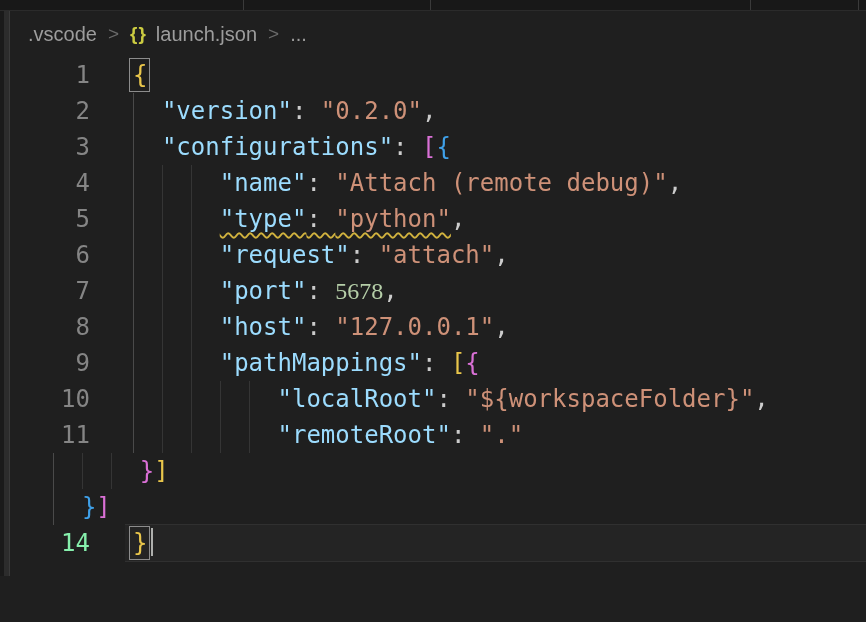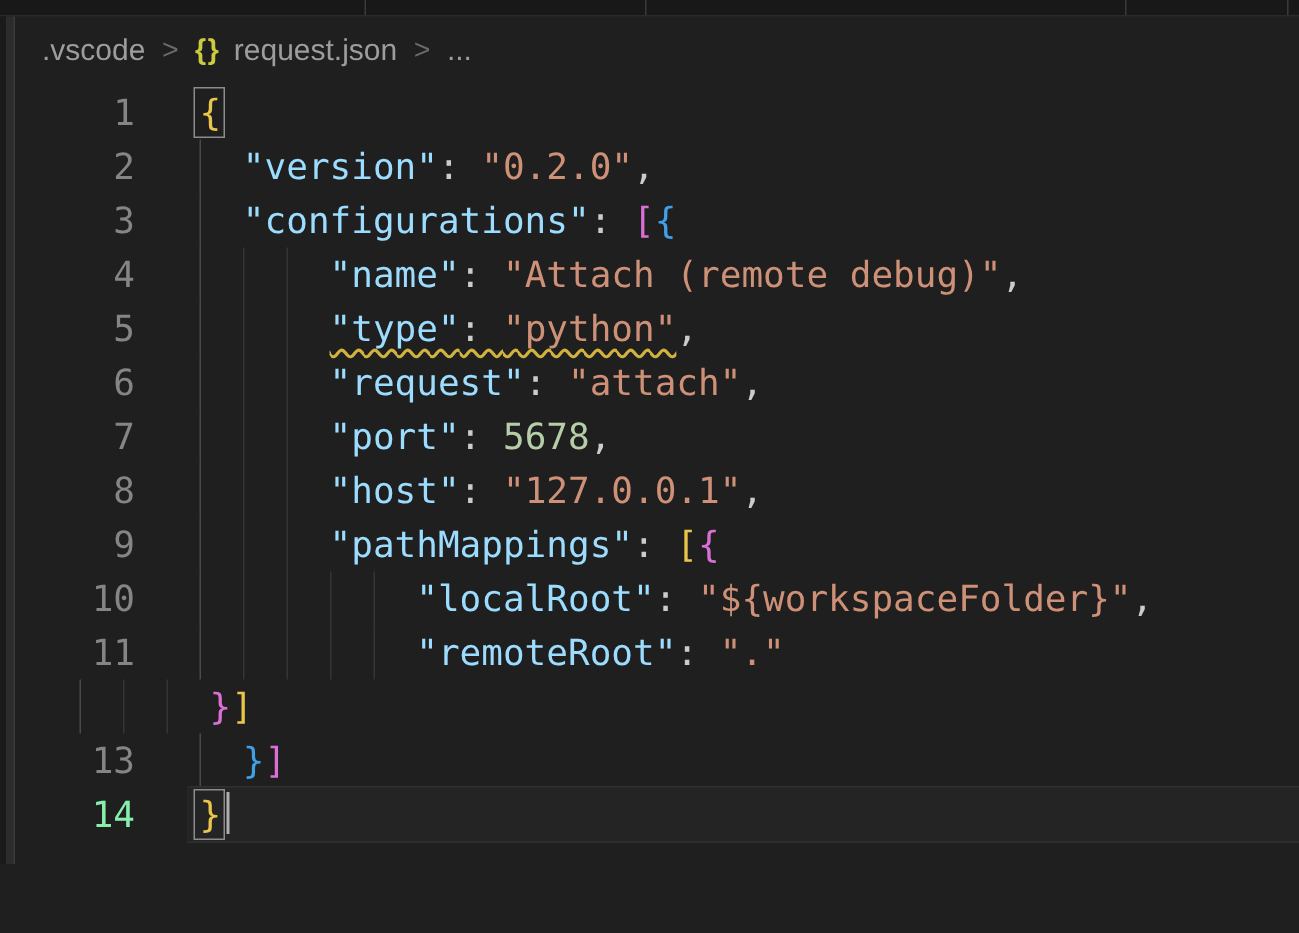--- a/index.html
+++ b/index.html
@@ -41,21 +41,21 @@
     background:#242424;
     box-shadow:0 1px 0 #303030, 0 -1px 0 #303030;
   }
   .guide { position:absolute; top:0; bottom:0; width:1px; background:#353535; }
   .guide.active { background:#4a4a4a; }
 
   
   .tk-p { color:#cccccc; }
   .tk-k { color:#9cdcfe; }
   .tk-s { color:#ce9178; }
-  .tk-n { color:#b5cea8; }
+  .tk-n { color:#b5cea8;font-family:Liberation Serif, serif; }
   .tk-y { color:#e9c64b; }
   .tk-m { color:#da70d6; }
   .tk-b { color:#3fa0e8; }
 
   .sq {
     text-decoration:underline; text-decoration-style:wavy;
     text-decoration-color:#d1b23e; text-decoration-thickness:1.5px;
     text-underline-offset:5px; text-decoration-skip-ink:none;
   }
   .match { display:inline-block; position:relative; height:36px; }
@@ -80,35 +80,35 @@
     <div class="tab-sep" style="left:858px"></div>
   </div>
 
   <div class="left-edge"></div>
   <div class="left-strip"></div>
 
   <div class="breadcrumbs">
     <span class="crumb">.vscode</span>
     <span class="crumb-sep">&gt;</span>
     <span class="json-icon">{}</span>
-    <span class="crumb">request.json</span>
+    <span class="crumb">launch.json</span>
     <span class="crumb-sep">&gt;</span>
     <span class="crumb">...</span>
   </div>
 
   <div class="code-area" id="code-area">
       <div class="line"><div class="ln">1</div><div class="code"><span class="tk-y match">{</span></div></div>
       <div class="line"><div class="ln">2</div><div class="code"><div class="guide active" style="left: calc(0ch + 8px);"></div><span class="tk-p">  </span><span class="tk-k">"version"</span><span class="tk-p">: </span><span class="tk-s">"0.2.0"</span><span class="tk-p">,</span></div></div>
       <div class="line"><div class="ln">3</div><div class="code"><div class="guide active" style="left: calc(0ch + 8px);"></div><span class="tk-p">  </span><span class="tk-k">"configurations"</span><span class="tk-p">: </span><span class="tk-m">[</span><span class="tk-b">{</span></div></div>
       <div class="line"><div class="ln">4</div><div class="code"><div class="guide active" style="left: calc(0ch + 8px);"></div><div class="guide" style="left: calc(2ch + 8px);"></div><div class="guide" style="left: calc(4ch + 8px);"></div><span class="tk-p">      </span><span class="tk-k">"name"</span><span class="tk-p">: </span><span class="tk-s">"Attach (remote debug)"</span><span class="tk-p">,</span></div></div>
       <div class="line"><div class="ln">5</div><div class="code"><div class="guide active" style="left: calc(0ch + 8px);"></div><div class="guide" style="left: calc(2ch + 8px);"></div><div class="guide" style="left: calc(4ch + 8px);"></div><span class="tk-p">      </span><span class="sq"><span class="tk-k">"type"</span><span class="tk-p">: </span><span class="tk-s">"python"</span></span><span class="tk-p">,</span></div></div>
       <div class="line"><div class="ln">6</div><div class="code"><div class="guide active" style="left: calc(0ch + 8px);"></div><div class="guide" style="left: calc(2ch + 8px);"></div><div class="guide" style="left: calc(4ch + 8px);"></div><span class="tk-p">      </span><span class="tk-k">"request"</span><span class="tk-p">: </span><span class="tk-s">"attach"</span><span class="tk-p">,</span></div></div>
       <div class="line"><div class="ln">7</div><div class="code"><div class="guide active" style="left: calc(0ch + 8px);"></div><div class="guide" style="left: calc(2ch + 8px);"></div><div class="guide" style="left: calc(4ch + 8px);"></div><span class="tk-p">      </span><span class="tk-k">"port"</span><span class="tk-p">: </span><span class="tk-n">5678</span><span class="tk-p">,</span></div></div>
       <div class="line"><div class="ln">8</div><div class="code"><div class="guide active" style="left: calc(0ch + 8px);"></div><div class="guide" style="left: calc(2ch + 8px);"></div><div class="guide" style="left: calc(4ch + 8px);"></div><span class="tk-p">      </span><span class="tk-k">"host"</span><span class="tk-p">: </span><span class="tk-s">"127.0.0.1"</span><span class="tk-p">,</span></div></div>
       <div class="line"><div class="ln">9</div><div class="code"><div class="guide active" style="left: calc(0ch + 8px);"></div><div class="guide" style="left: calc(2ch + 8px);"></div><div class="guide" style="left: calc(4ch + 8px);"></div><span class="tk-p">      </span><span class="tk-k">"pathMappings"</span><span class="tk-p">: </span><span class="tk-y">[</span><span class="tk-m">{</span></div></div>
       <div class="line"><div class="ln">10</div><div class="code"><div class="guide active" style="left: calc(0ch + 8px);"></div><div class="guide" style="left: calc(2ch + 8px);"></div><div class="guide" style="left: calc(4ch + 8px);"></div><div class="guide" style="left: calc(6ch + 8px);"></div><div class="guide" style="left: calc(8ch + 8px);"></div><span class="tk-p">          </span><span class="tk-k">"localRoot"</span><span class="tk-p">: </span><span class="tk-s">"${workspaceFolder}"</span><span class="tk-p">,</span></div></div>
       <div class="line"><div class="ln">11</div><div class="code"><div class="guide active" style="left: calc(0ch + 8px);"></div><div class="guide" style="left: calc(2ch + 8px);"></div><div class="guide" style="left: calc(4ch + 8px);"></div><div class="guide" style="left: calc(6ch + 8px);"></div><div class="guide" style="left: calc(8ch + 8px);"></div><span class="tk-p">          </span><span class="tk-k">"remoteRoot"</span><span class="tk-p">: </span><span class="tk-s">"."</span></div></div>
       <div class="line"><div class="code"><div class="guide active" style="left: calc(0ch + 8px);"></div><div class="guide" style="left: calc(2ch + 8px);"></div><div class="guide" style="left: calc(4ch + 8px);"></div><span class="tk-p">      </span><span class="tk-m">}</span><span class="tk-y">]</span></div></div>
-      <div class="line"><div class="ln">13</div><div class="code"><div class="guide active" style="left: calc(0ch + 8px);"></div><span class="tk-p">  </span><span class="tk-b">}</span><span class="tk-m">]</span></div></div>
+      <div class="line"><div class="code"><div class="guide active" style="left: calc(0ch + 8px);"></div><span class="tk-p">  </span><span class="tk-b">}</span><span class="tk-m">]</span></div></div>
       <div class="line current"><div class="ln">14</div><div class="code"><span class="tk-y match">}</span><span class="cursor"></span></div></div>
     </div>
 
 </div>
 
 </body></html>

